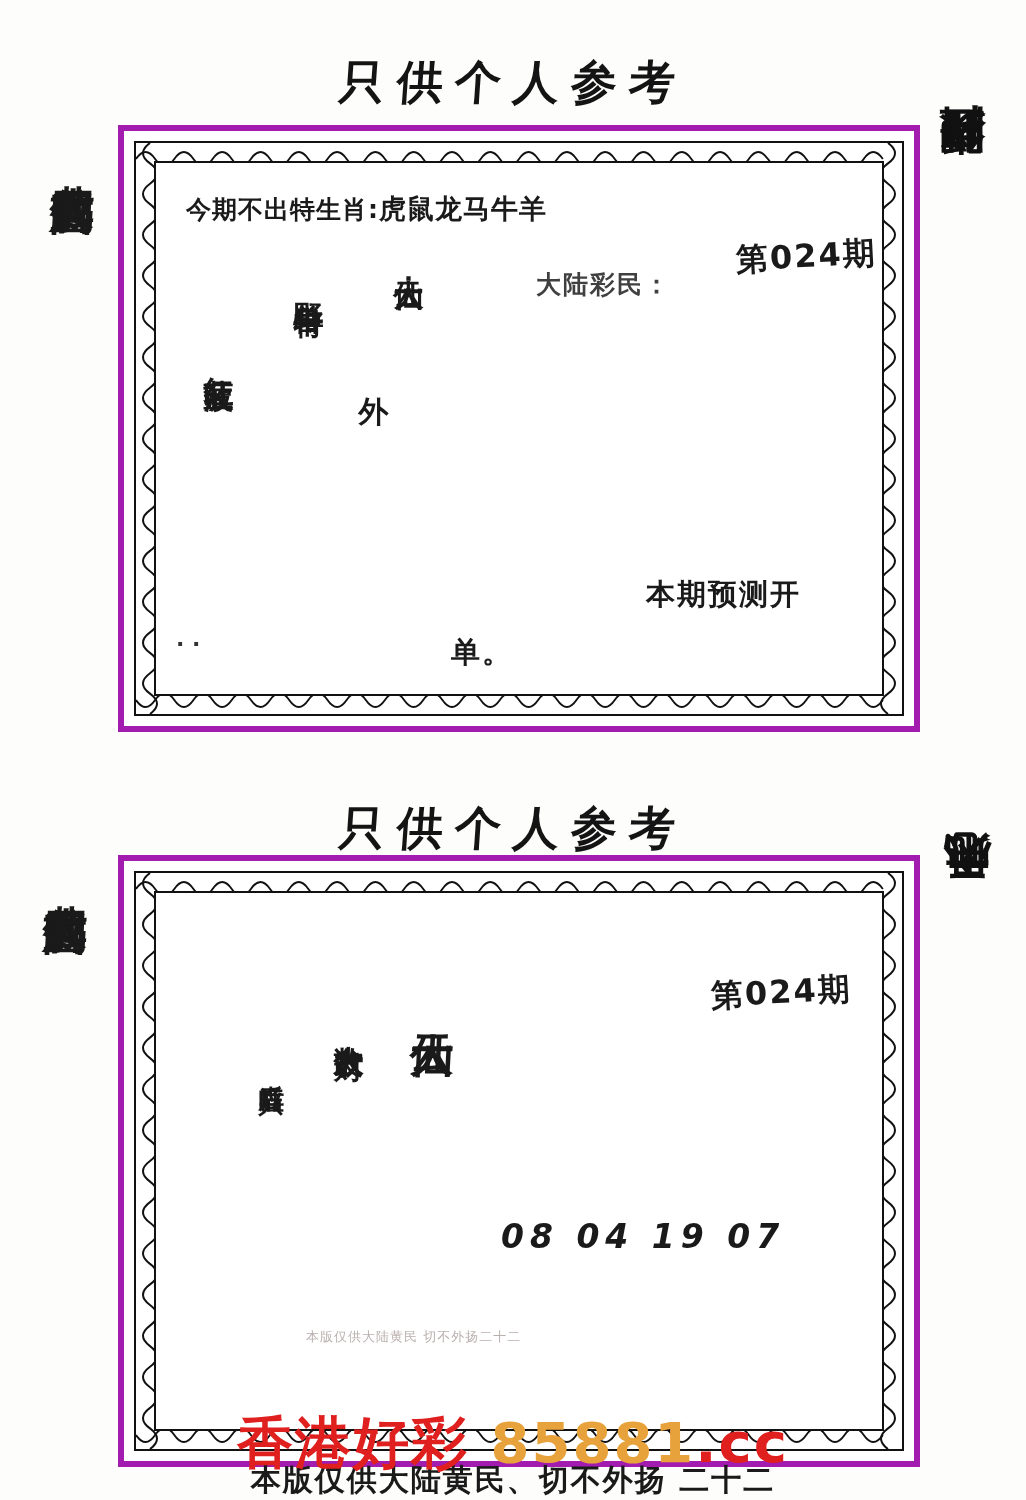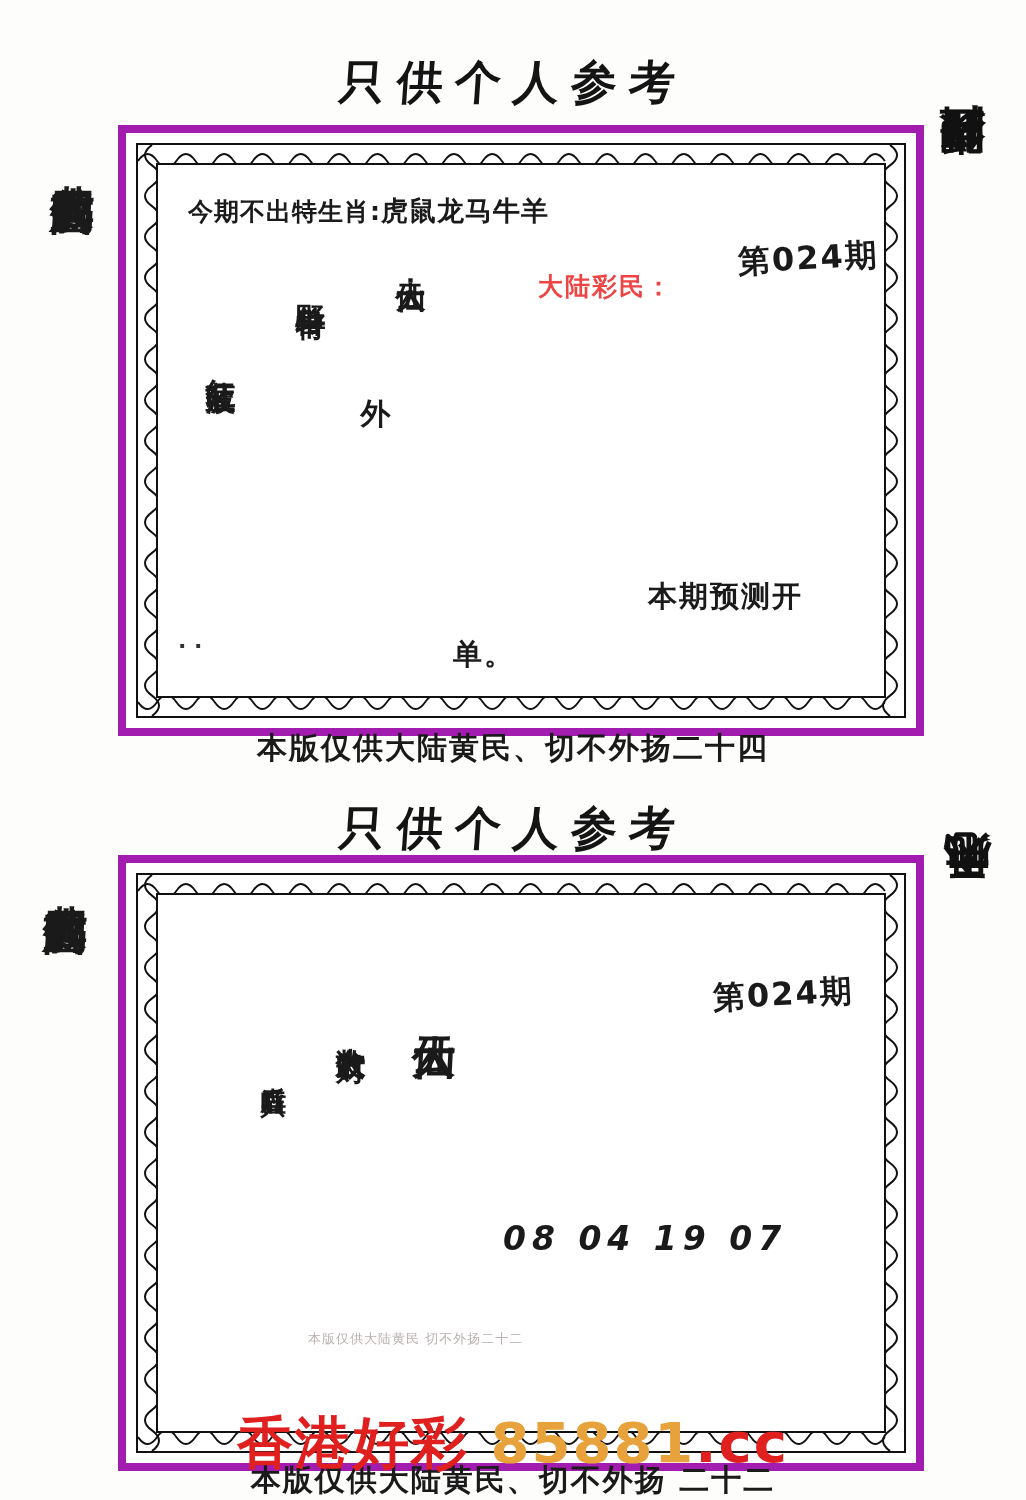--- a/index.html
+++ b/index.html
@@ -36,21 +36,21 @@
     text-align:center;
     font-size:46px;
     font-weight:700;
     letter-spacing:12px;
     color:#141414;
     transform:skewX(-4deg);
   }
 
   .frame-outer{
     position:absolute;
-    border:8px solid #a21caf;
+    border:6px solid #a21caf;
     background:#fff;
   }
   .frame-wave{
     position:absolute;
     inset:10px;
     border:2px solid #111;
     overflow:hidden;
   }
   .wave-top,.wave-bottom{
     position:absolute;left:0;width:100%;height:22px;
@@ -83,21 +83,21 @@
 
   .issue{
     position:absolute;
     font-size:32px;font-weight:700;
     transform:rotate(-3deg);
     white-space:nowrap;
   }
   .faint{
     position:absolute;
     font-size:25px;font-weight:700;
-    color:#ef4444;
+    color:#404040;
     white-space:nowrap;
   }
   .vcol{
     position:absolute;
     font-size:30px;font-weight:700;
     line-height:1.18;
   }
   .vcol.sm{font-size:26px;}
   .big-vert{
     position:absolute;
@@ -238,21 +238,20 @@
         <div class="vcol vert hand" style="left:45px;top:190px;">红蓝波旺</div>
 
         <div class="predict hand" style="left:490px;top:400px;">本期预测开</div>
 
         <div class="predict2 hand" style="left:295px;top:470px;">单。</div>
 
         <div class="dots" style="left:20px;top:468px;">· ·</div>
       </div>
     </div>
 
-    <div class="footnote hand" style="top:728px;">本版仅供大陆黄民、切不外扬二十四</div>
   </div>
 
   <div class="panel" id="panel2">
 
     <div class="headline hand" style="top:38px;">只供个人参考</div>
 
     <div class="side-left vert hand" style="left:45px;top:110px;">黄大仙解码图</div>
 
     <div class="side-right vert hand" style="right:35px;top:150px;transform:rotate(180deg);">心中无风</div>
 

